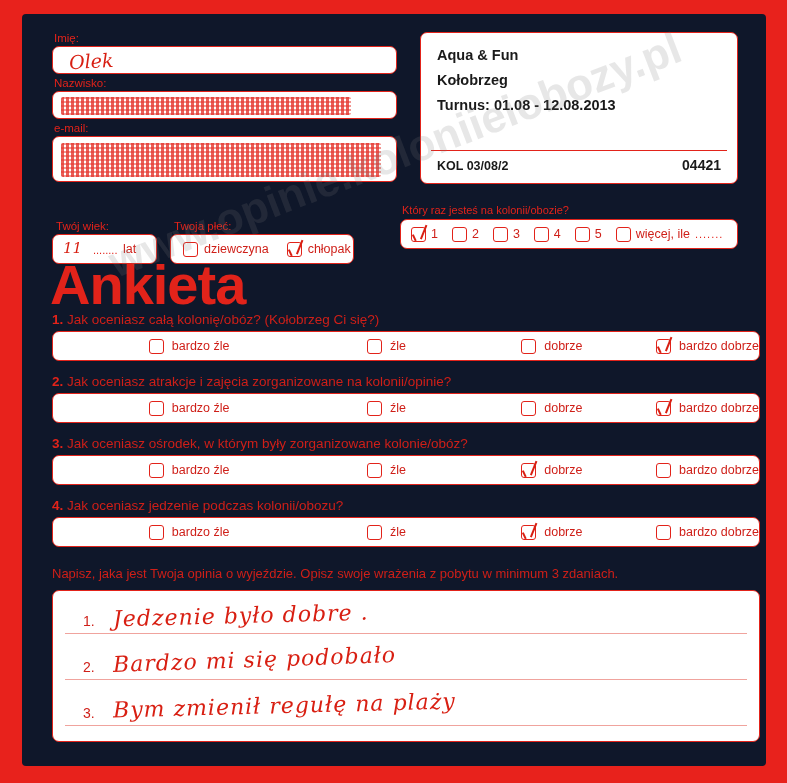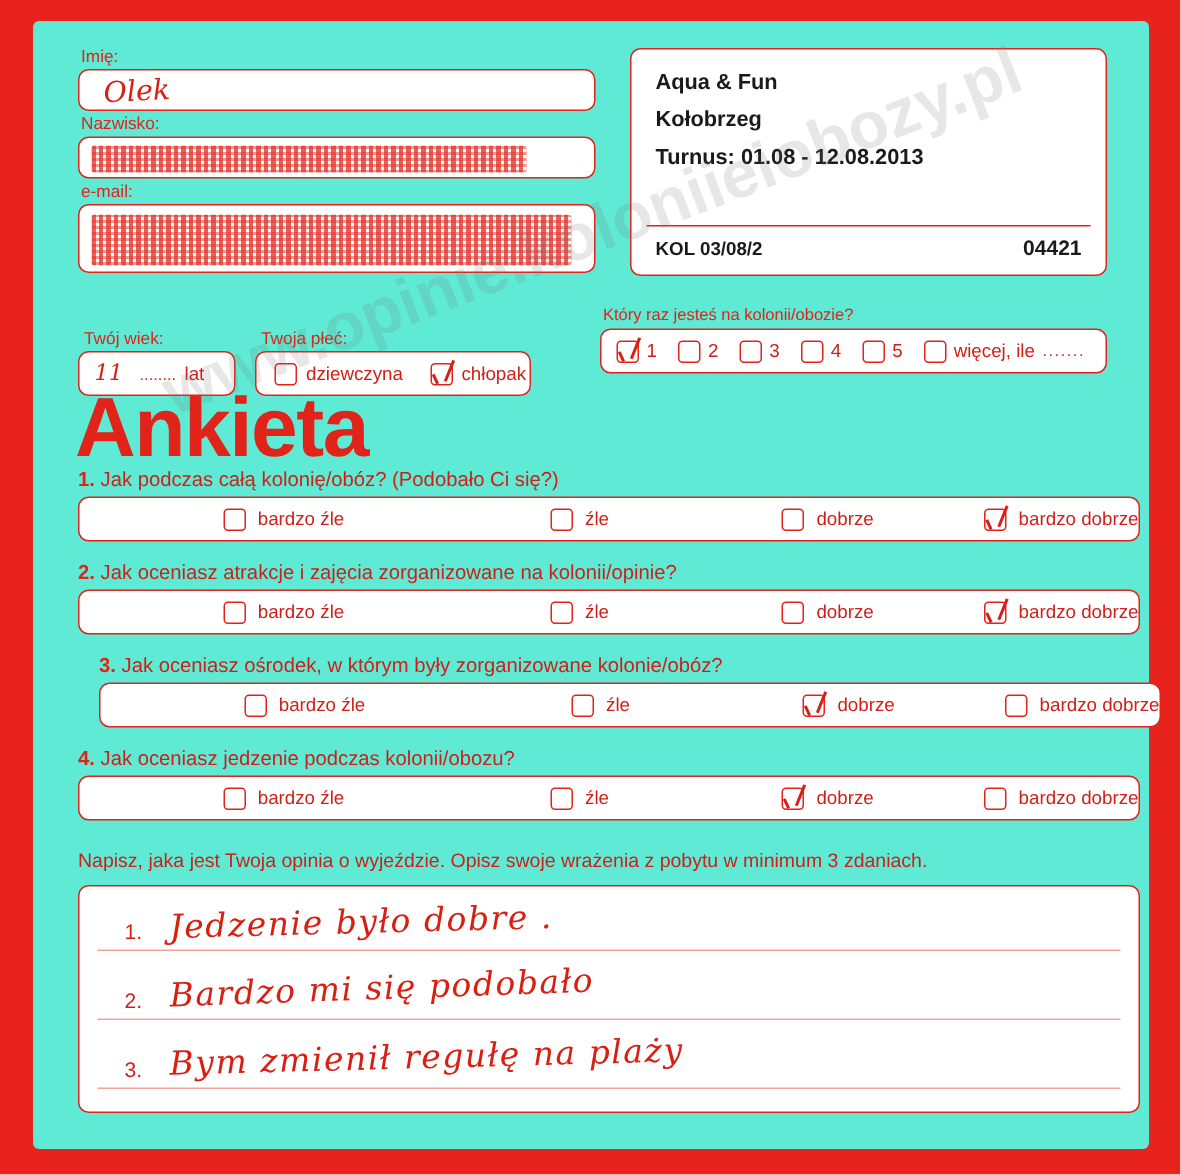--- a/index.html
+++ b/index.html
@@ -18,21 +18,21 @@
     position: absolute;
     inset: 0;
     background: #e8221c;
   }
   .sheet {
     position: absolute;
     left: 22px;
     top: 14px;
     width: 744px;
     height: 752px;
-    background: #5eead4;
+    background: #0f172a;
     border-radius: 4px;
   }
   .rbox {
     border: 1.6px solid #e2231a;
     border-radius: 7px;
     box-sizing: border-box;
     background: #fff;
   }
   
   .tl {
@@ -279,21 +279,21 @@
           <span class="dots-line">.......</span>
         </span>
       </div>
     </div>
 
     <div class="ankieta">Ankieta</div>
 
     <div class="q" style="top:298px;">
       <div class="q-text">
         <b>1.</b>
-        <span>Jak podczas całą kolonię/obóz? (Podobało Ci się?)</span>
+        <span>Jak oceniasz całą kolonię/obóz? (Kołobrzeg Ci się?)</span>
       </div>
       <div class="rbox ansbox">
         <span class="ans">
           <span class="chk"></span>
           <span>bardzo źle</span>
         </span>
         <span class="ans">
           <span class="chk"></span>
           <span>źle</span>
         </span>
@@ -326,21 +326,21 @@
           <span class="chk"></span>
           <span>dobrze</span>
         </span>
         <span class="ans">
           <span class="chk checked"></span>
           <span>bardzo dobrze</span>
         </span>
       </div>
     </div>
 
-    <div class="q" style="top:422px;margin-left:14px;">
+    <div class="q" style="top:422px;">
       <div class="q-text">
         <b>3.</b>
         <span>Jak oceniasz ośrodek, w którym były zorganizowane kolonie/obóz?</span>
       </div>
       <div class="rbox ansbox">
         <span class="ans">
           <span class="chk"></span>
           <span>bardzo źle</span>
         </span>
         <span class="ans">

